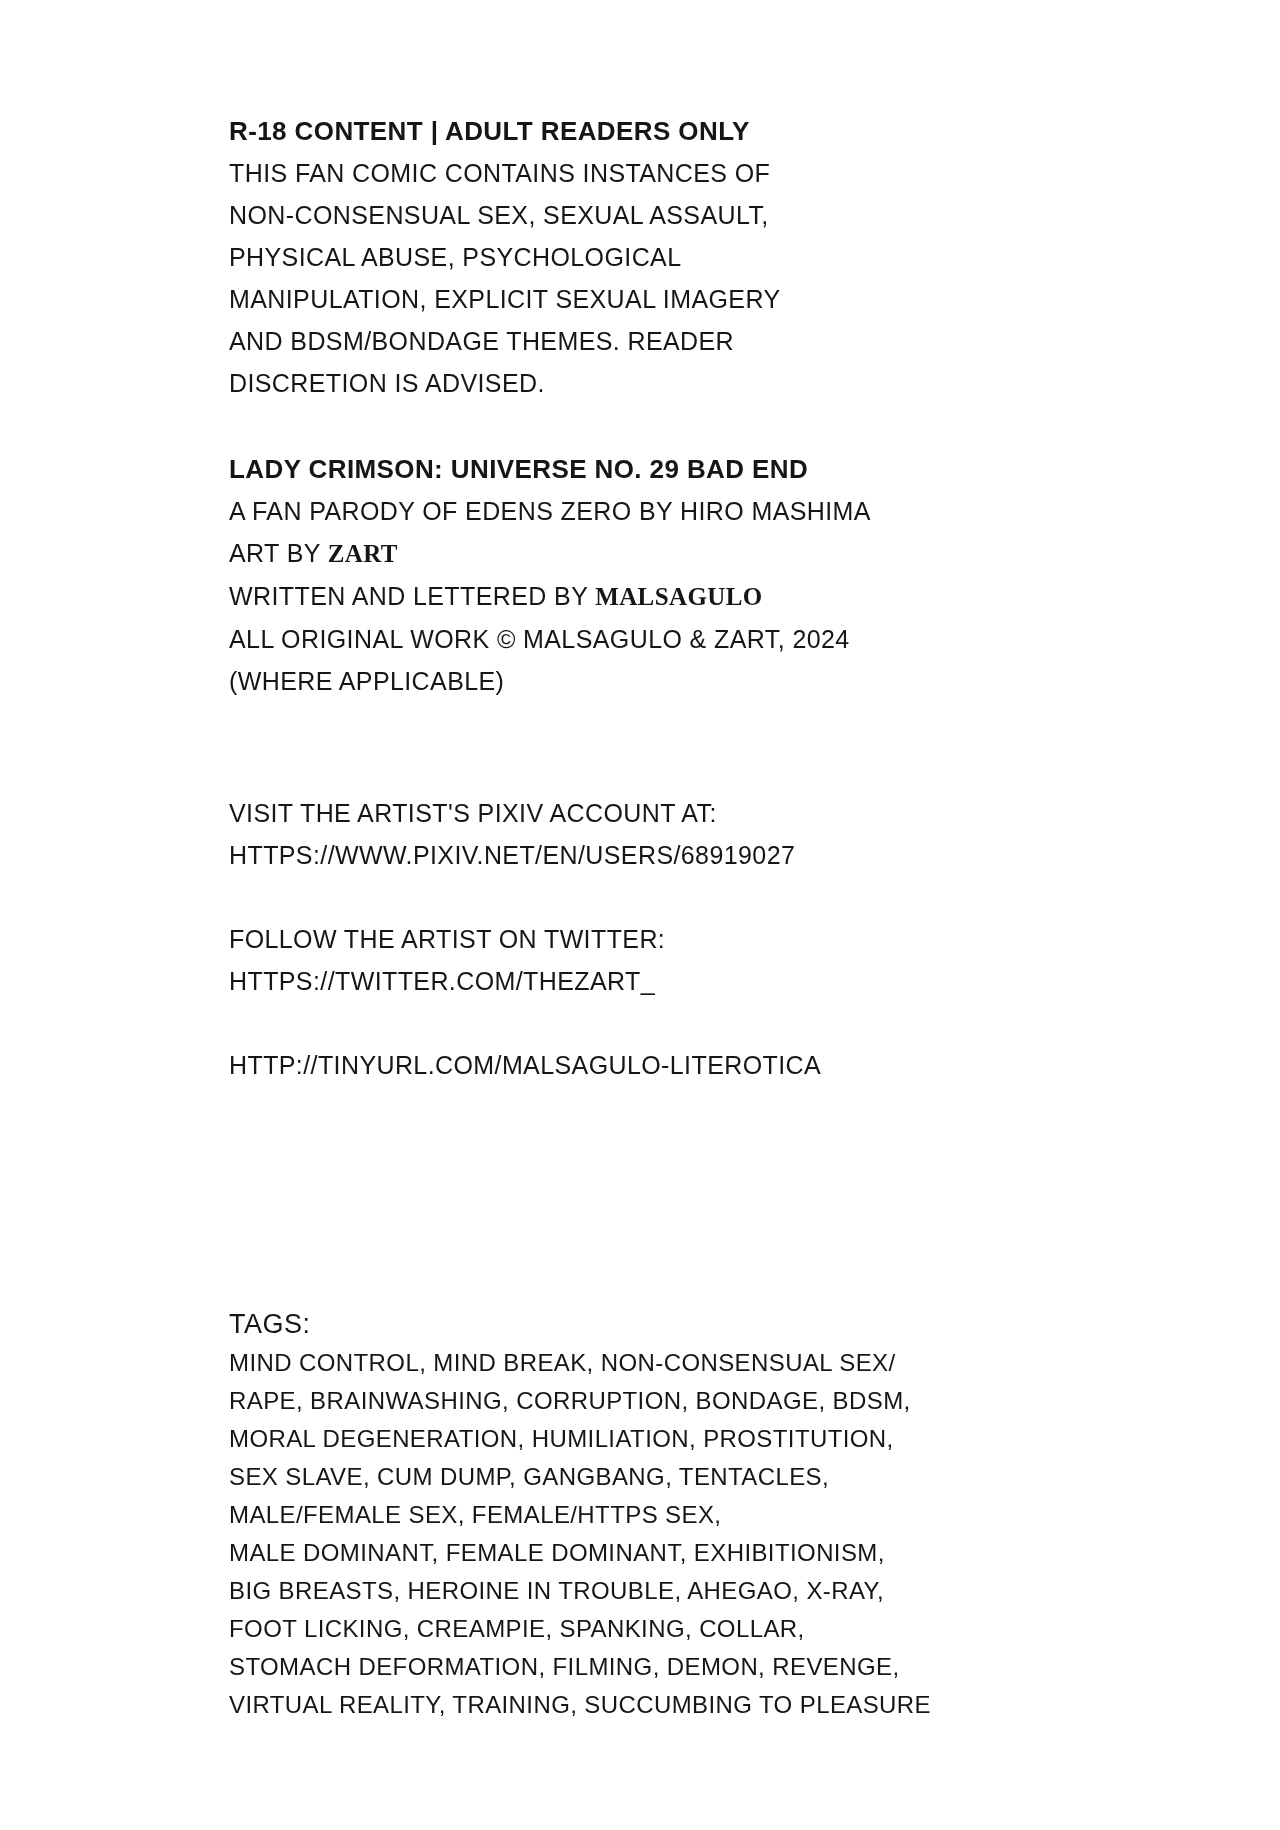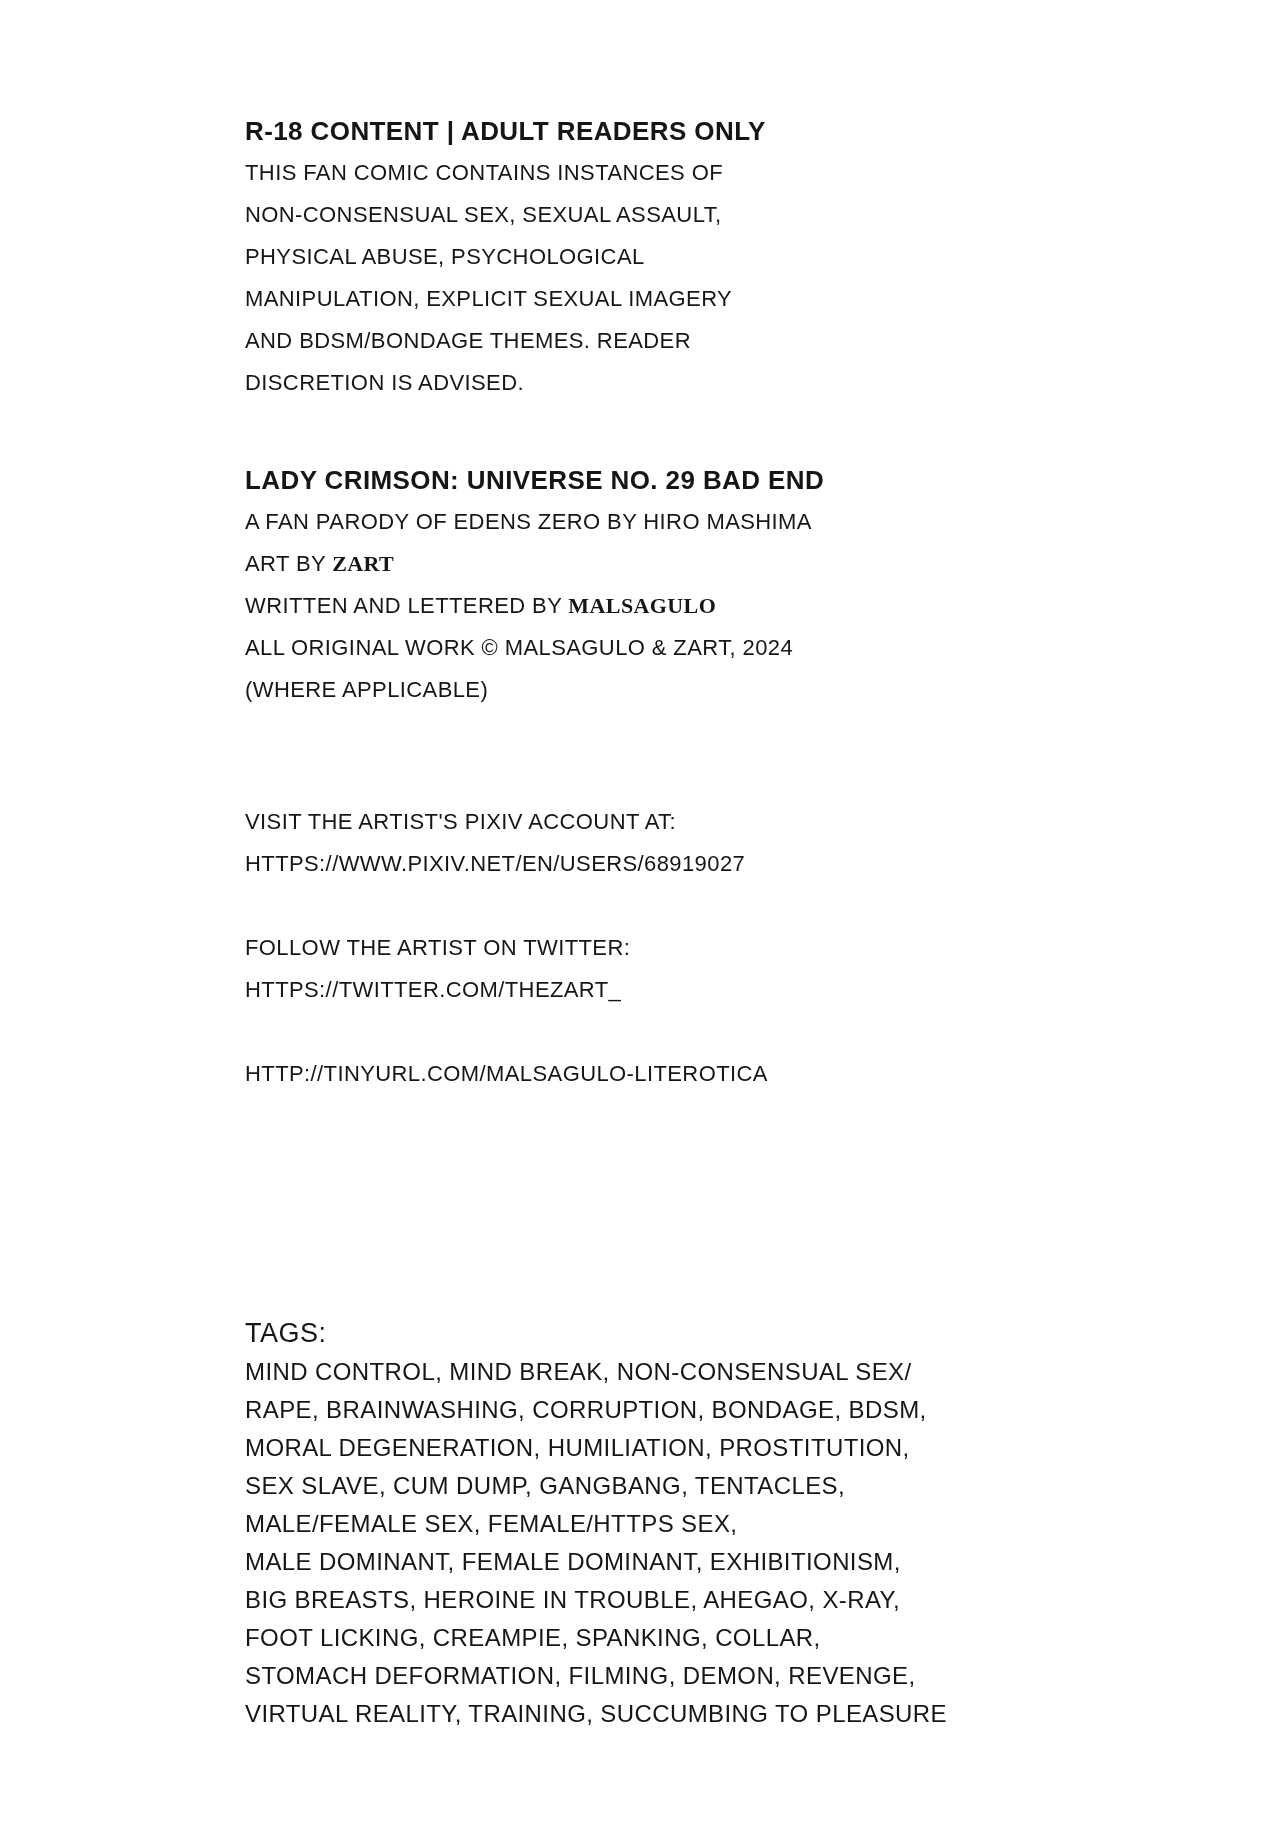--- a/index.html
+++ b/index.html
@@ -11,43 +11,43 @@
     position: relative;
     width: 1280px;
     height: 1830px;
     background: #ffffff;
     font-family: "Liberation Sans", sans-serif;
     color: #161616;
     overflow: hidden;
   }
   .content {
     position: absolute;
-    left: 245px;
+    left: 229px;
     top: 110px;
     width: 880px;
   }
   .line {
-    font-size: 22px;
+    font-size: 25px;
     line-height: 42px;
     letter-spacing: 0.4px;
     white-space: nowrap;
   }
   .bold {
     font-weight: bold;
     font-family: Liberation Serif, serif;
   }
   .heading {
     font-size: 26px;
     font-weight: bold;
     line-height: 42px;
     letter-spacing: 0.4px;
     white-space: nowrap;
   }
   .block-credits {
-    margin-top: 55px;
+    margin-top: 44px;
   }
   .block-links {
     margin-top: 90px;
   }
   .link-group + .link-group {
     margin-top: 42px;
   }
   .block-tags {
     margin-top: 218px;
   }

